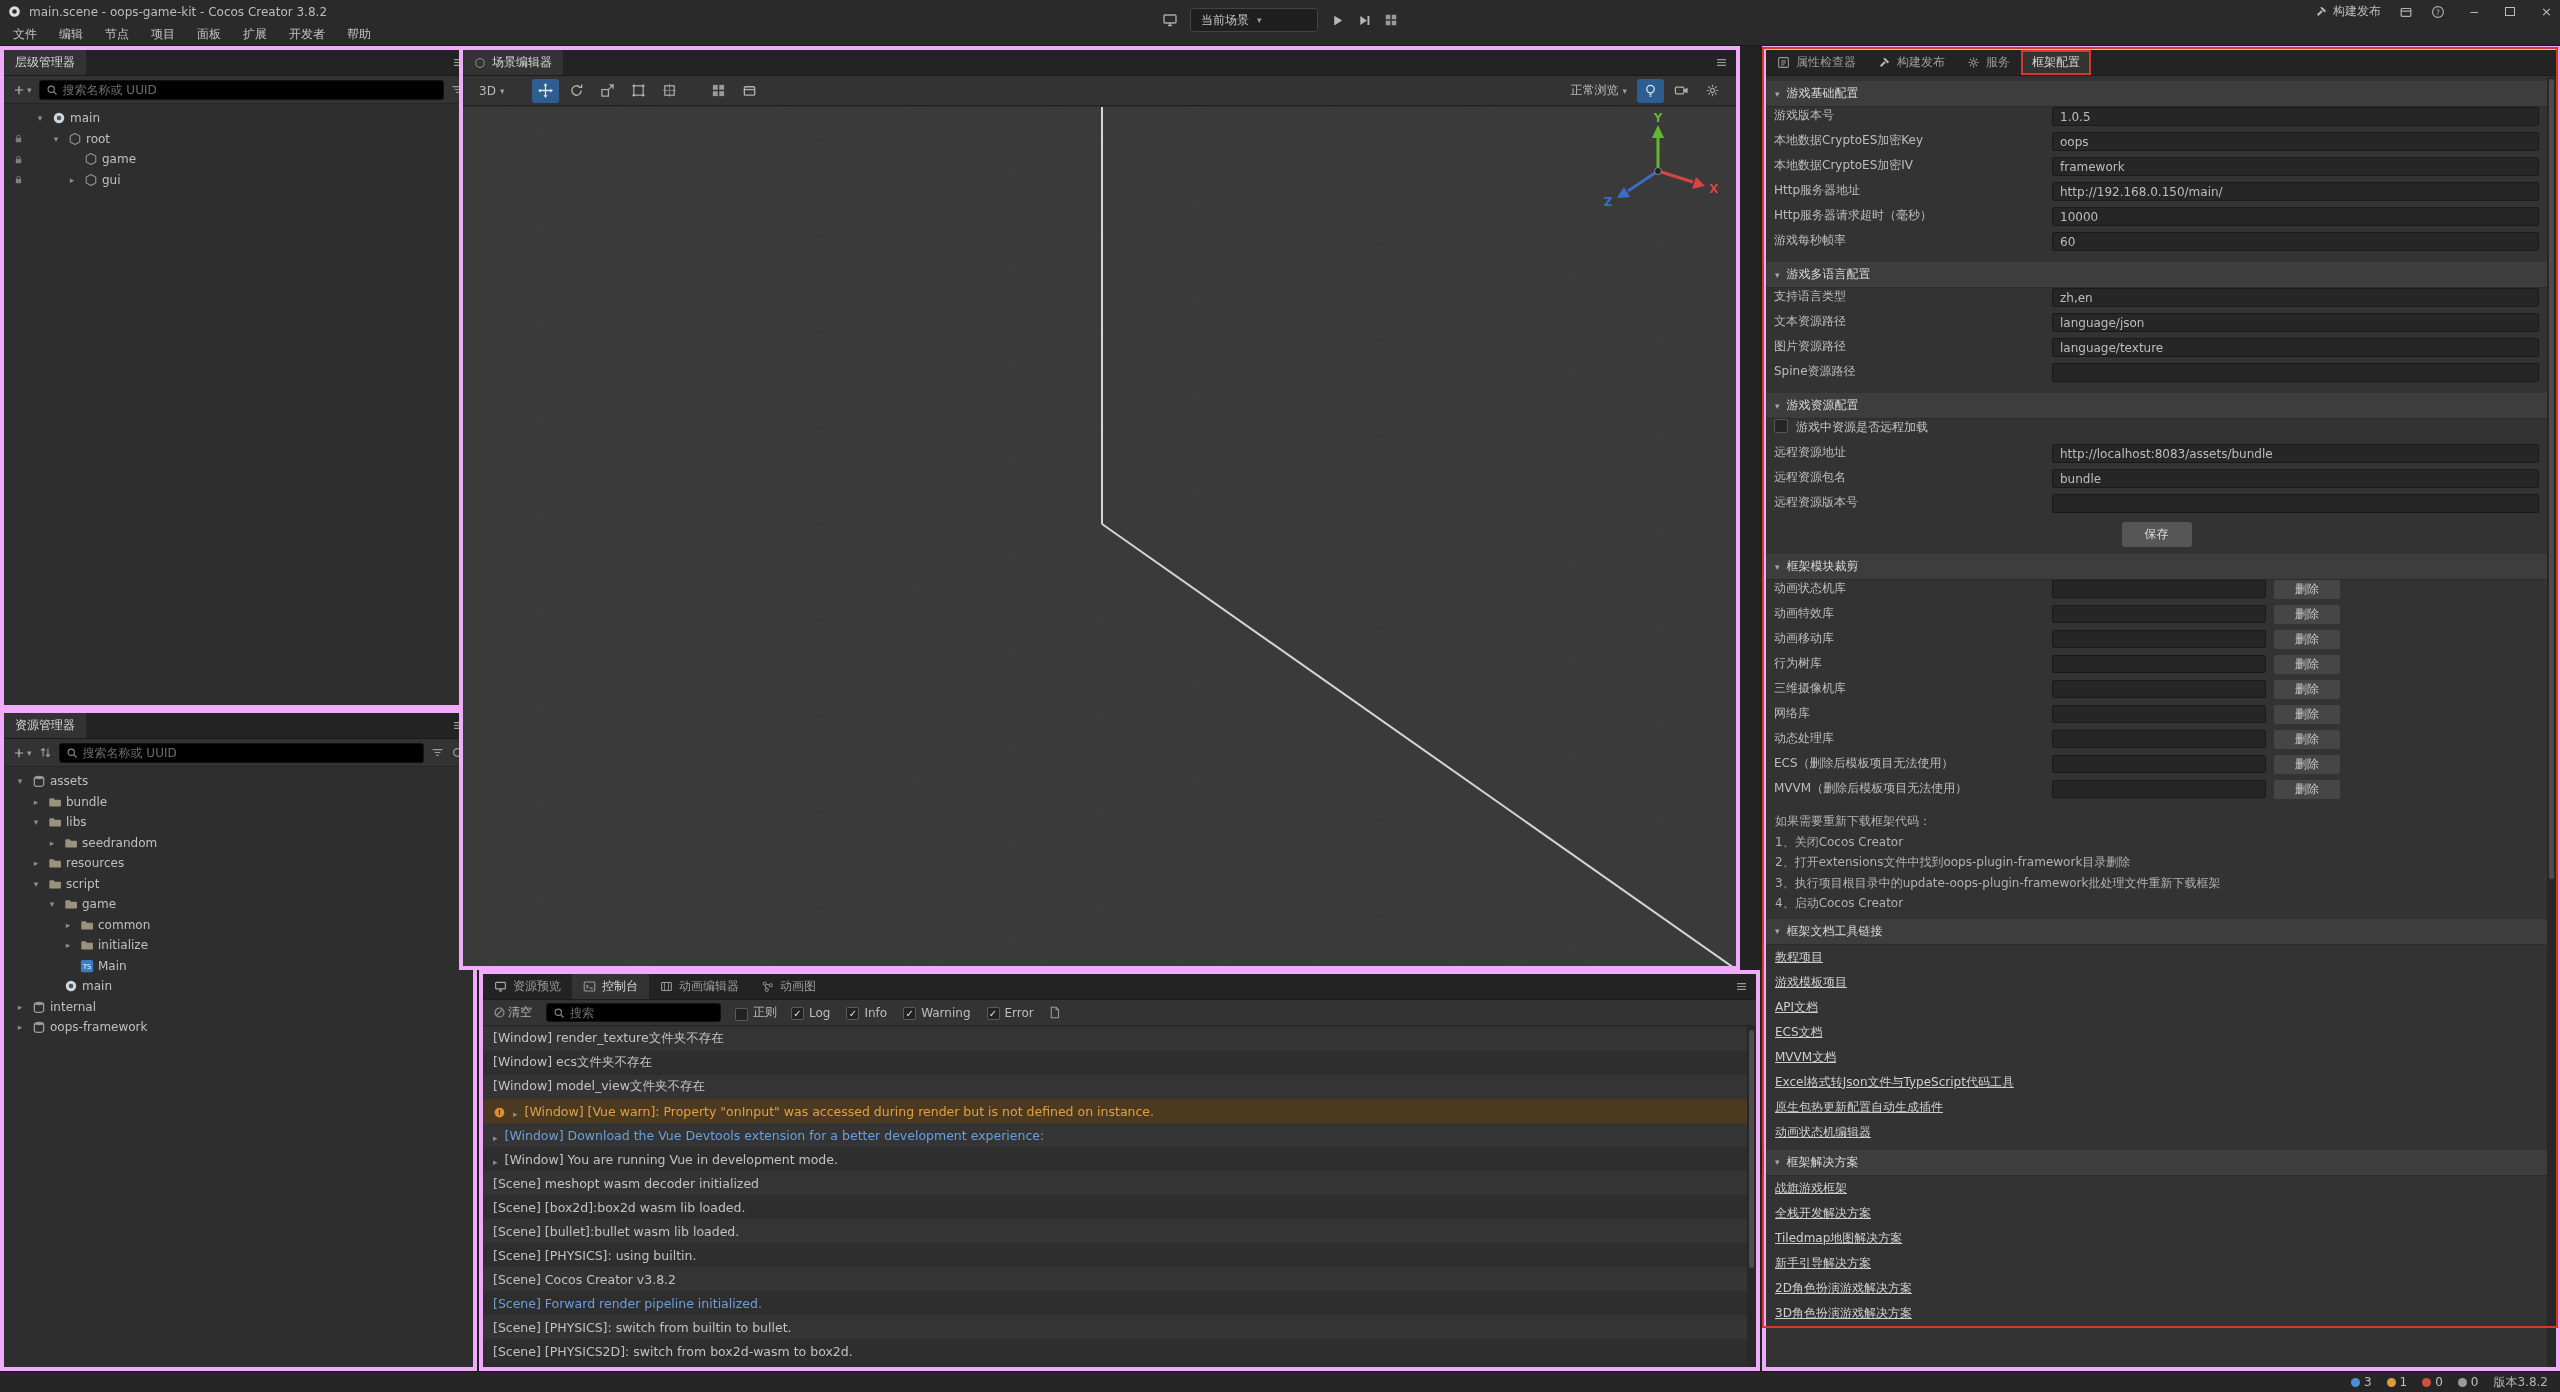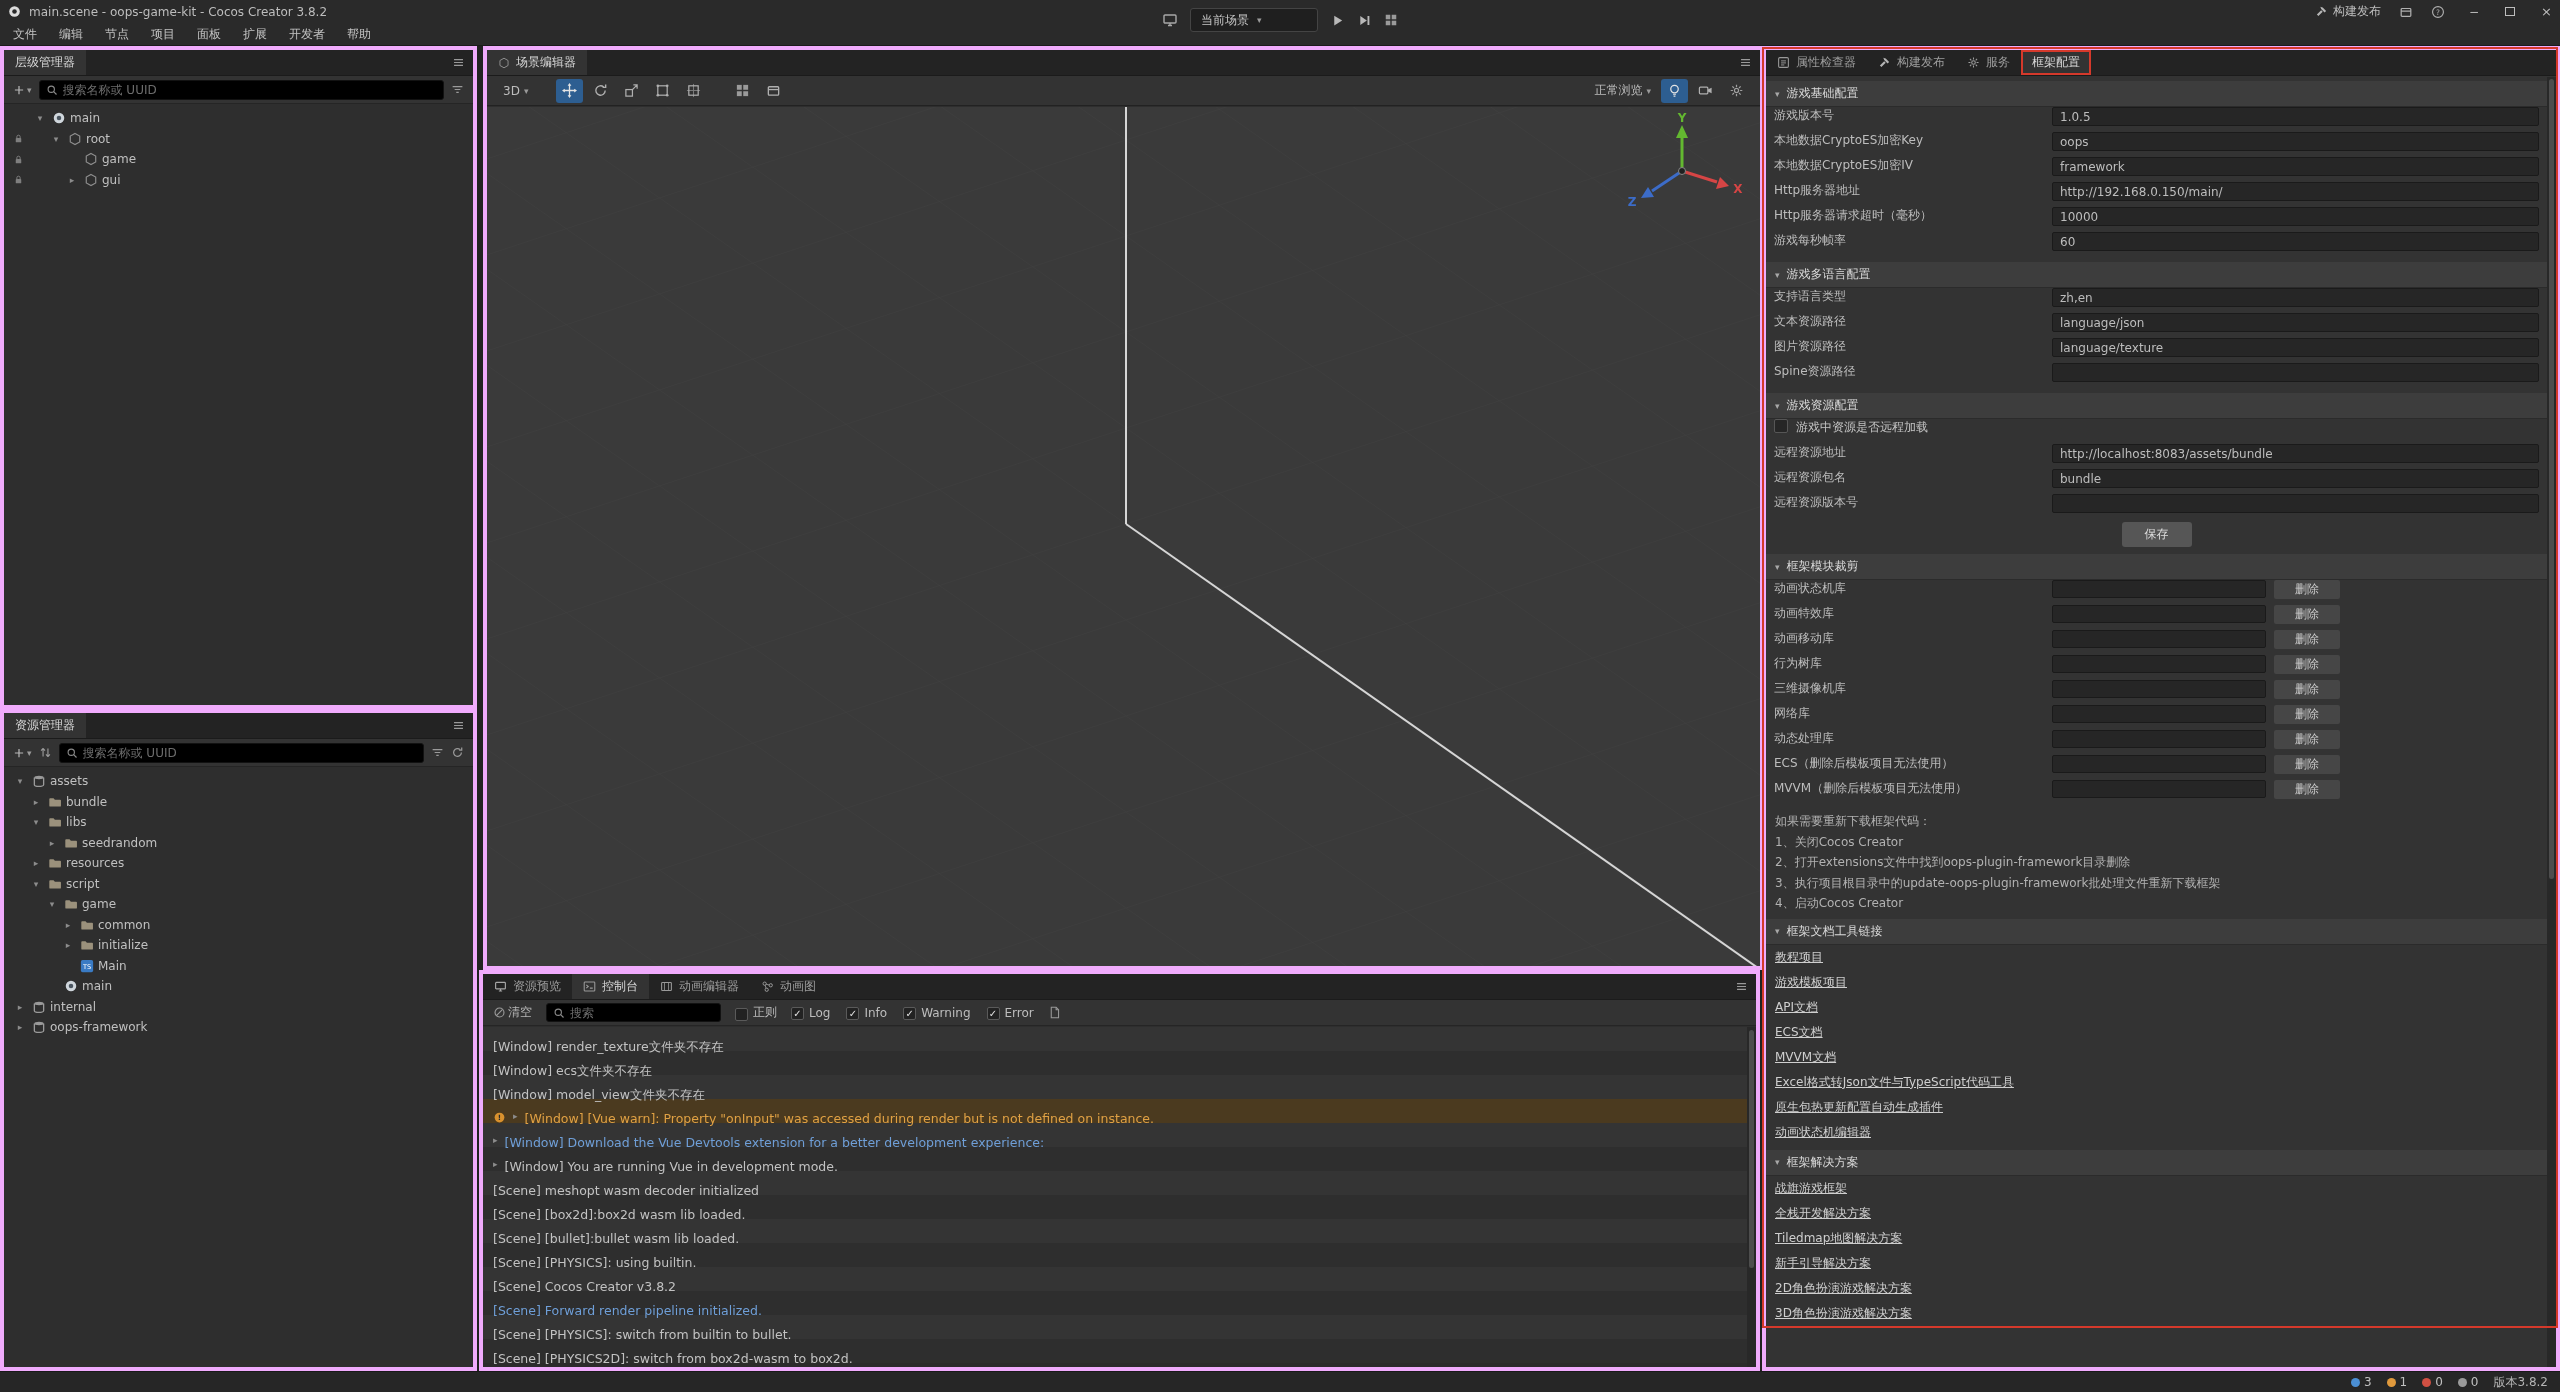--- a/index.html
+++ b/index.html
@@ -20,21 +20,21 @@
   .menu-item{padding:0 11px;height:100%;display:flex;align-items:center;color:#c2c2c2}
   #center-controls{position:absolute;left:50%;top:8px;transform:translateX(-50%);
     display:flex;align-items:center;gap:12px;z-index:6}
   .scene-select{height:24px;min-width:128px;background:#1f1f1f;border:1px solid #444;border-radius:3px;
     display:flex;align-items:center;gap:8px;padding:0 10px;color:#c6c6c6}
   .caret-t{font-size:9px;color:#9a9a9a}
   
   .panel{position:absolute;background:#2e2e2e;border:4px solid #f0abfc}
   #hierarchy{left:0;top:46px;width:477px;height:663px}
   #assets{left:0;top:709px;width:477px;height:662px}
-  #scene{left:483px;top:46px;width:1281px;height:924px}
+  #scene{left:459px;top:46px;width:1281px;height:924px}
   #console{left:479px;top:970px;width:1281px;height:401px}
   #inspector{left:1762px;top:46px;width:798px;height:1325px;background:#333}
   .phead{height:26px;background:#232323;display:flex;align-items:stretch;border-bottom:1px solid #1b1b1b}
   .ptab{display:flex;align-items:center;gap:6px;padding:0 11px;color:#9d9d9d;white-space:nowrap}
   .ptab.active{background:#333;color:#d8d8d8}
   .ptab.annotated{outline:2px solid #d5392b;outline-offset:-2px}
   .phead-spacer{flex:1}
   .phead-menu{width:30px;display:flex;align-items:center;justify-content:center}
   .ptool{height:28px;display:flex;align-items:center;gap:7px;padding:0 9px;background:#333;border-bottom:1px solid #252525}
   .mini-btn{display:flex;align-items:center;gap:2px;color:#b5b5b5}
@@ -60,21 +60,21 @@
   #vp-svg .grid{stroke:#434343;stroke-width:1;opacity:.45}
   #vp-svg .axis{stroke:#e6e6e6;stroke-width:2;opacity:.9}
   #gizmo{position:absolute;right:13px;top:6px}
   
   #console-toolbar{height:26px;display:flex;align-items:center;gap:14px;padding:0 10px;background:#333;border-bottom:1px solid #252525}
   .csearch{width:175px;height:19px;flex:none}
   .chk{display:flex;align-items:flex-end;gap:5px;color:#bdbdbd}
   .chkbox{width:13px;height:13px;background:#222;border:1px solid #5a5a5a;border-radius:2px;
     display:flex;align-items:center;justify-content:center;font-size:10px;color:#e2e2e2}
   #log-list{position:absolute;left:0;top:53px;right:9px;bottom:0;overflow:hidden;background:#2b2b2b}
-  .lrow{height:24px;display:flex;align-items:flex-start;gap:7px;padding:12px 10px;font-size:12.5px;color:#c2c2c2;white-space:nowrap}
+  .lrow{height:24px;display:flex;align-items:flex-end;gap:7px;padding:4px 10px;font-size:12.5px;color:#c2c2c2;white-space:nowrap}
   .lrow:nth-child(odd){background:#343434}
   .lrow:nth-child(even){background:#2e2e2e}
   .lrow.warn{background:#4b3a1f;color:#e0a144}
   .lrow.link .ltext{color:#6f9fd8}
   .lcaret{color:#8c8c8c;font-size:9px}
   .vscroll{position:absolute;top:0;bottom:0;right:0;width:9px;background:#282828}
   .vthumb{position:absolute;left:2px;width:5px;background:#4d4d4d;border-radius:3px}
   
   #insp-body{position:absolute;left:0;top:27px;right:9px;bottom:0;overflow:hidden;background:#333;padding-top:4px}
   .isec-head{height:26px;background:#3d3d3d;display:flex;align-items:center;gap:7px;padding:0 9px;

